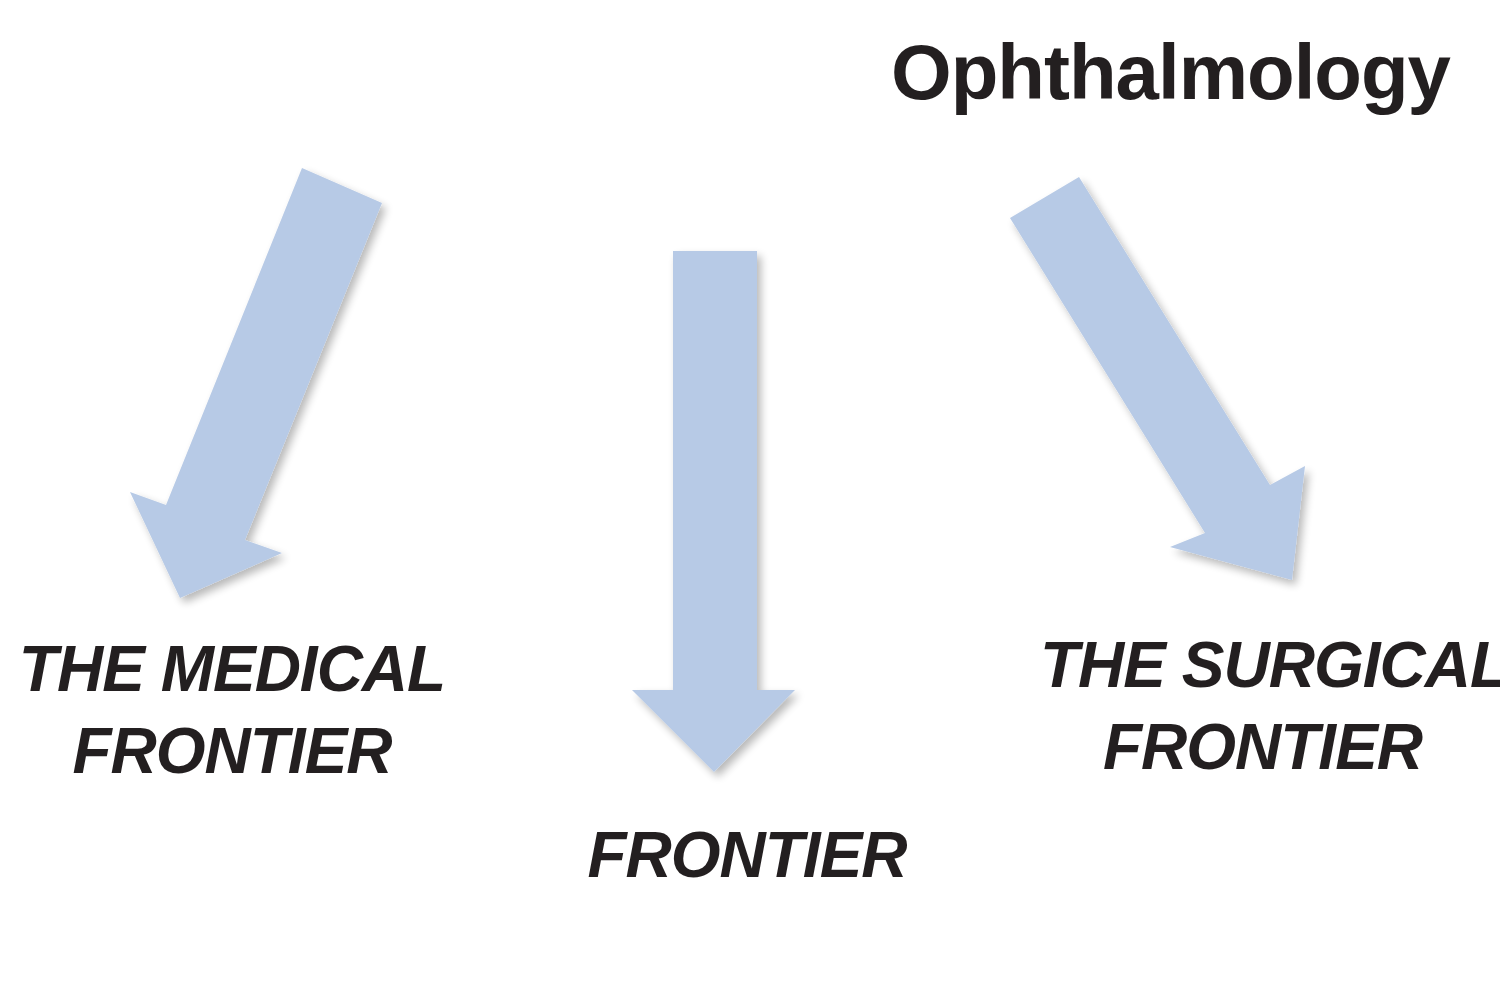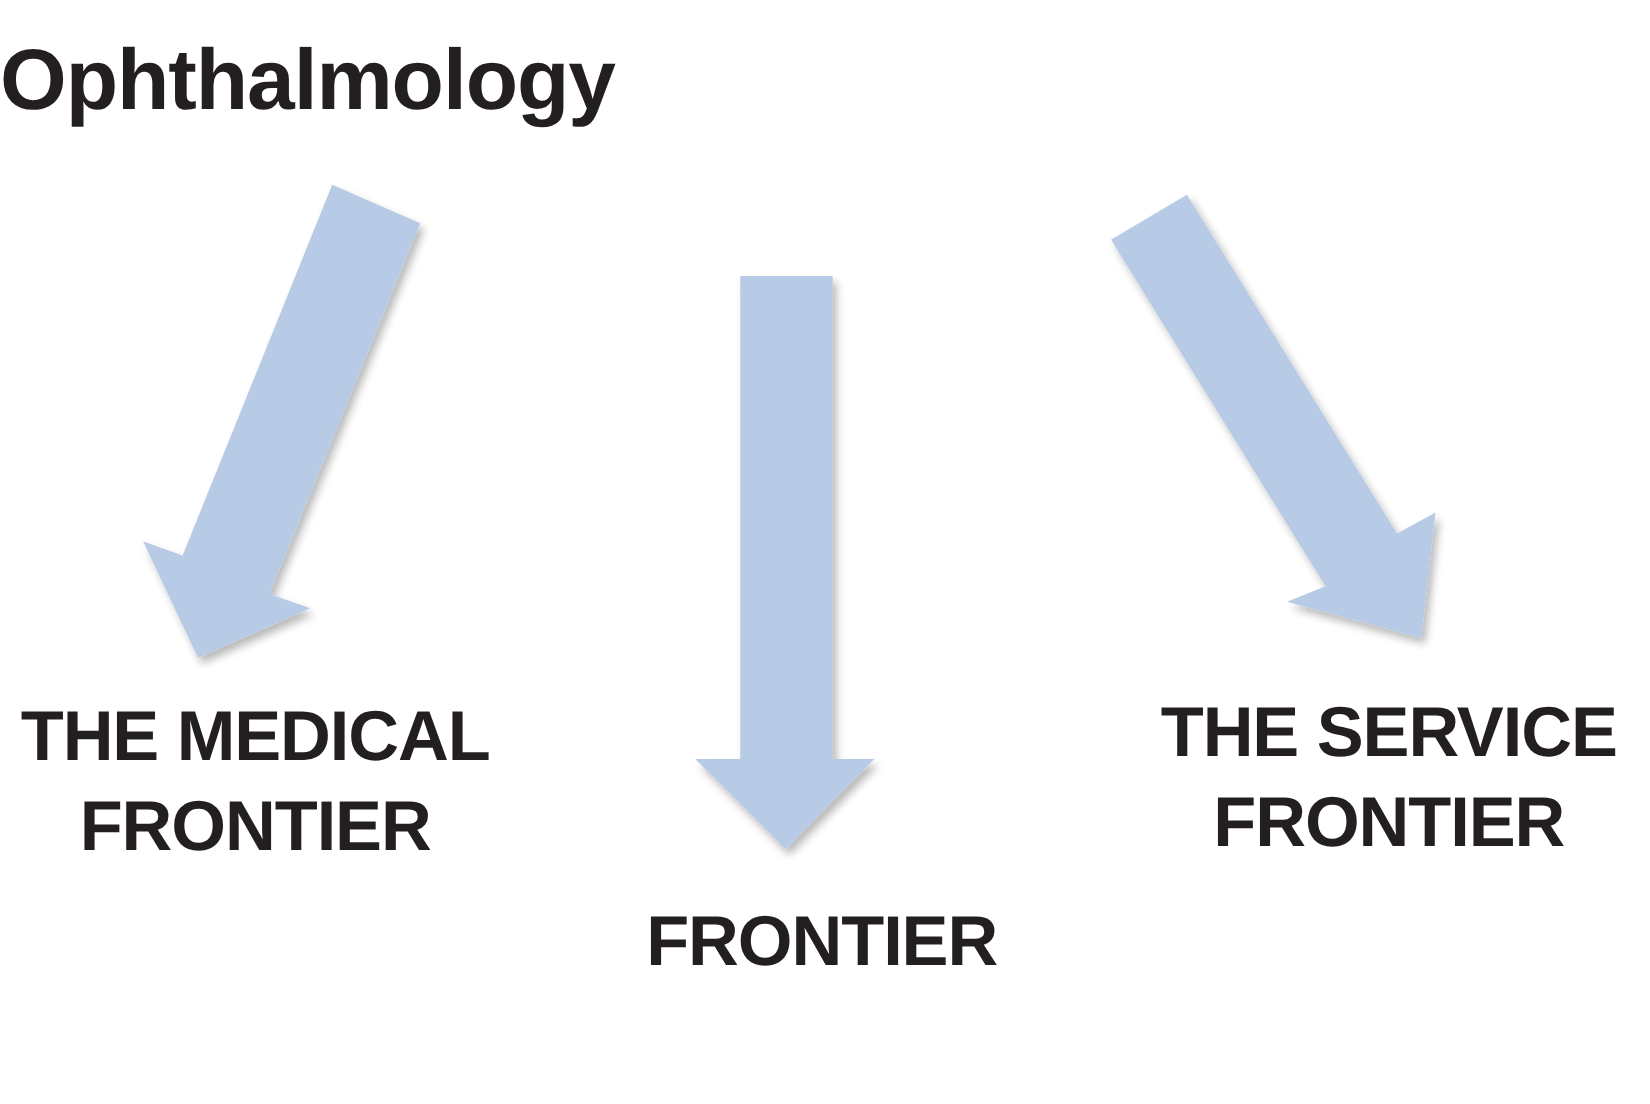--- a/index.html
+++ b/index.html
@@ -13,41 +13,42 @@
       position: relative;
       overflow: hidden;
       font-family: "Liberation Sans", "DejaVu Sans", sans-serif;
       color: #231f20;
     }
     .title {
       position: absolute;
       left: 0;
       width: 1450px;
       top: 22px;
-      text-align: left;
+      text-align: right;
       font-size: 78px;
       font-weight: bold;
       letter-spacing: -1px;
       line-height: 100px;
     }
     .arrows {
       position: absolute;
       left: 0;
       top: 0;
       width: 1500px;
       height: 1004px;
     }
     .label {
       position: absolute;
       text-align: center;
       font-weight: bold;
       font-size: 64px;
       line-height: 82px;
       letter-spacing: -1px;
       white-space: nowrap;
+      font-style: italic;
     }
     .label span { display: block; }
     .label-medical { left: 12px; width: 440px; top: 628px; }
     .label-service { left: 527px; width: 440px; top: 814px; }
     .label-surgical { left: 1040px; width: 445px; top: 624px; }
   </style>
 </head>
 <body style="color: rgb(35, 31, 32); background: rgb(255, 255, 255);">
 
 <div class="title">Ophthalmology</div>
@@ -77,15 +78,15 @@
 <div class="label label-medical">
   <span>THE MEDICAL</span>
   <span>FRONTIER</span>
 </div>
 
 <div class="label label-service">
   <span>FRONTIER</span>
 </div>
 
 <div class="label label-surgical">
-  <span>THE SERVICE</span>
+  <span>THE SURGICAL</span>
   <span>FRONTIER</span>
 </div>
 
 </body></html>

